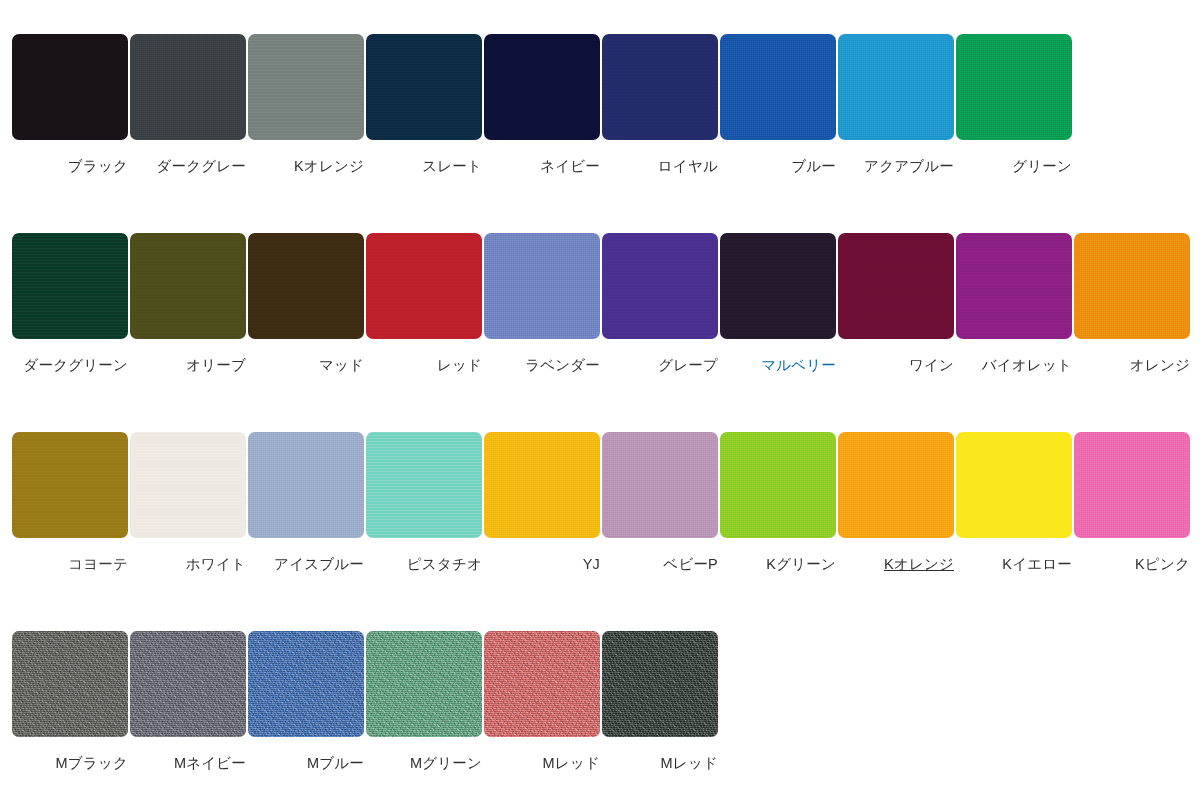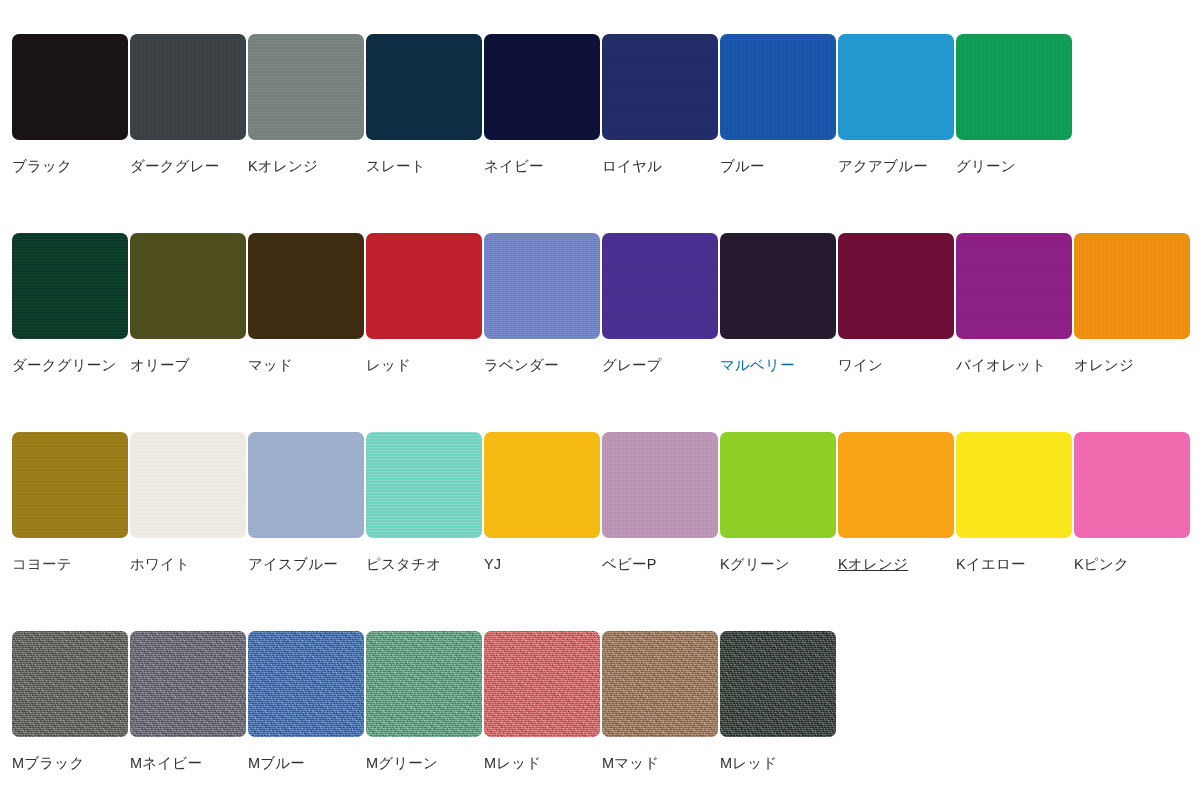--- a/index.html
+++ b/index.html
@@ -29,21 +29,21 @@
     padding-left: 12px;
   }
 
   .swatch-row:nth-child(1) { margin-top: 34px; }
 
   .swatch-cell {
     width: 116px;
     margin-right: 2px;
     display: flex;
     flex-direction: column;
-    align-items: flex-start;
+    align-items: flex-end;
   }
 
   .swatch-chip {
     width: 116px;
     height: 106px;
     border-radius: 7px;
     position: relative;
     overflow: hidden;
     background-color: #cccccc;
   }
@@ -352,25 +352,19 @@
         </div>
         <div class="swatch-label" style="color: rgb(47, 47, 47);">Mグリーン</div>
       </div>
       <div class="swatch-cell">
         <div class="swatch-chip finish-melange" style="background-color: rgb(239, 106, 106);">
           <span class="weave"></span>
         </div>
         <div class="swatch-label" style="color: rgb(47, 47, 47);">Mレッド</div>
       </div>
       <div class="swatch-cell">
-        <div class="swatch-chip finish-melange" style="background-color: rgb(171, 127, 92);">
-          <span class="weave"></span>
-        </div>
-        <div class="swatch-label" style="color: rgb(47, 47, 47);">Mマッド</div>
-      </div>
-      <div class="swatch-cell">
         <div class="swatch-chip finish-melange" style="background-color: rgb(44, 56, 50);">
           <span class="weave"></span>
         </div>
         <div class="swatch-label" style="color: rgb(47, 47, 47);">Mレッド</div>
       </div>
     </div>
   </div>
 
 </body></html>

